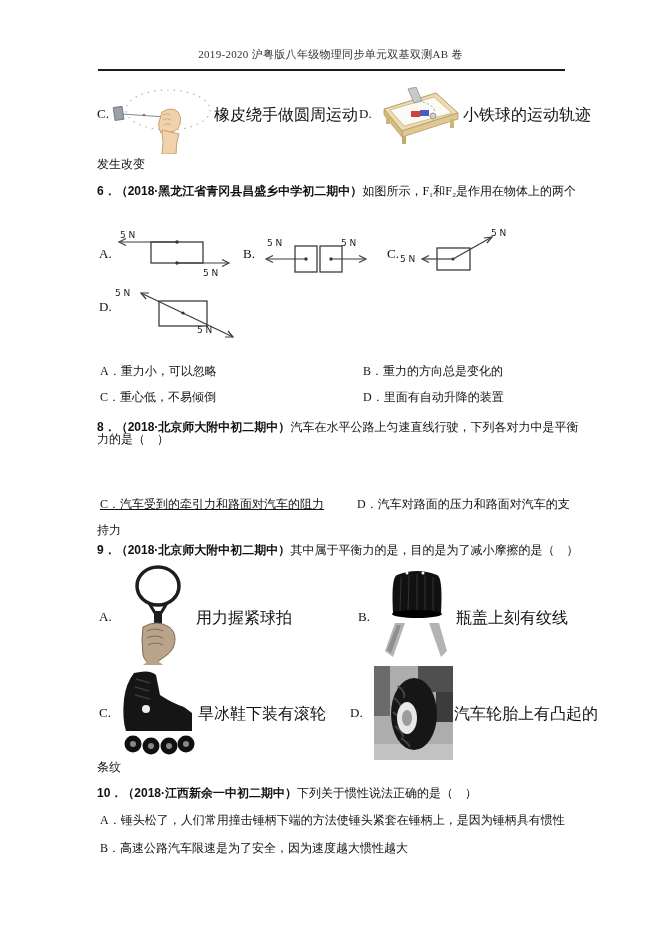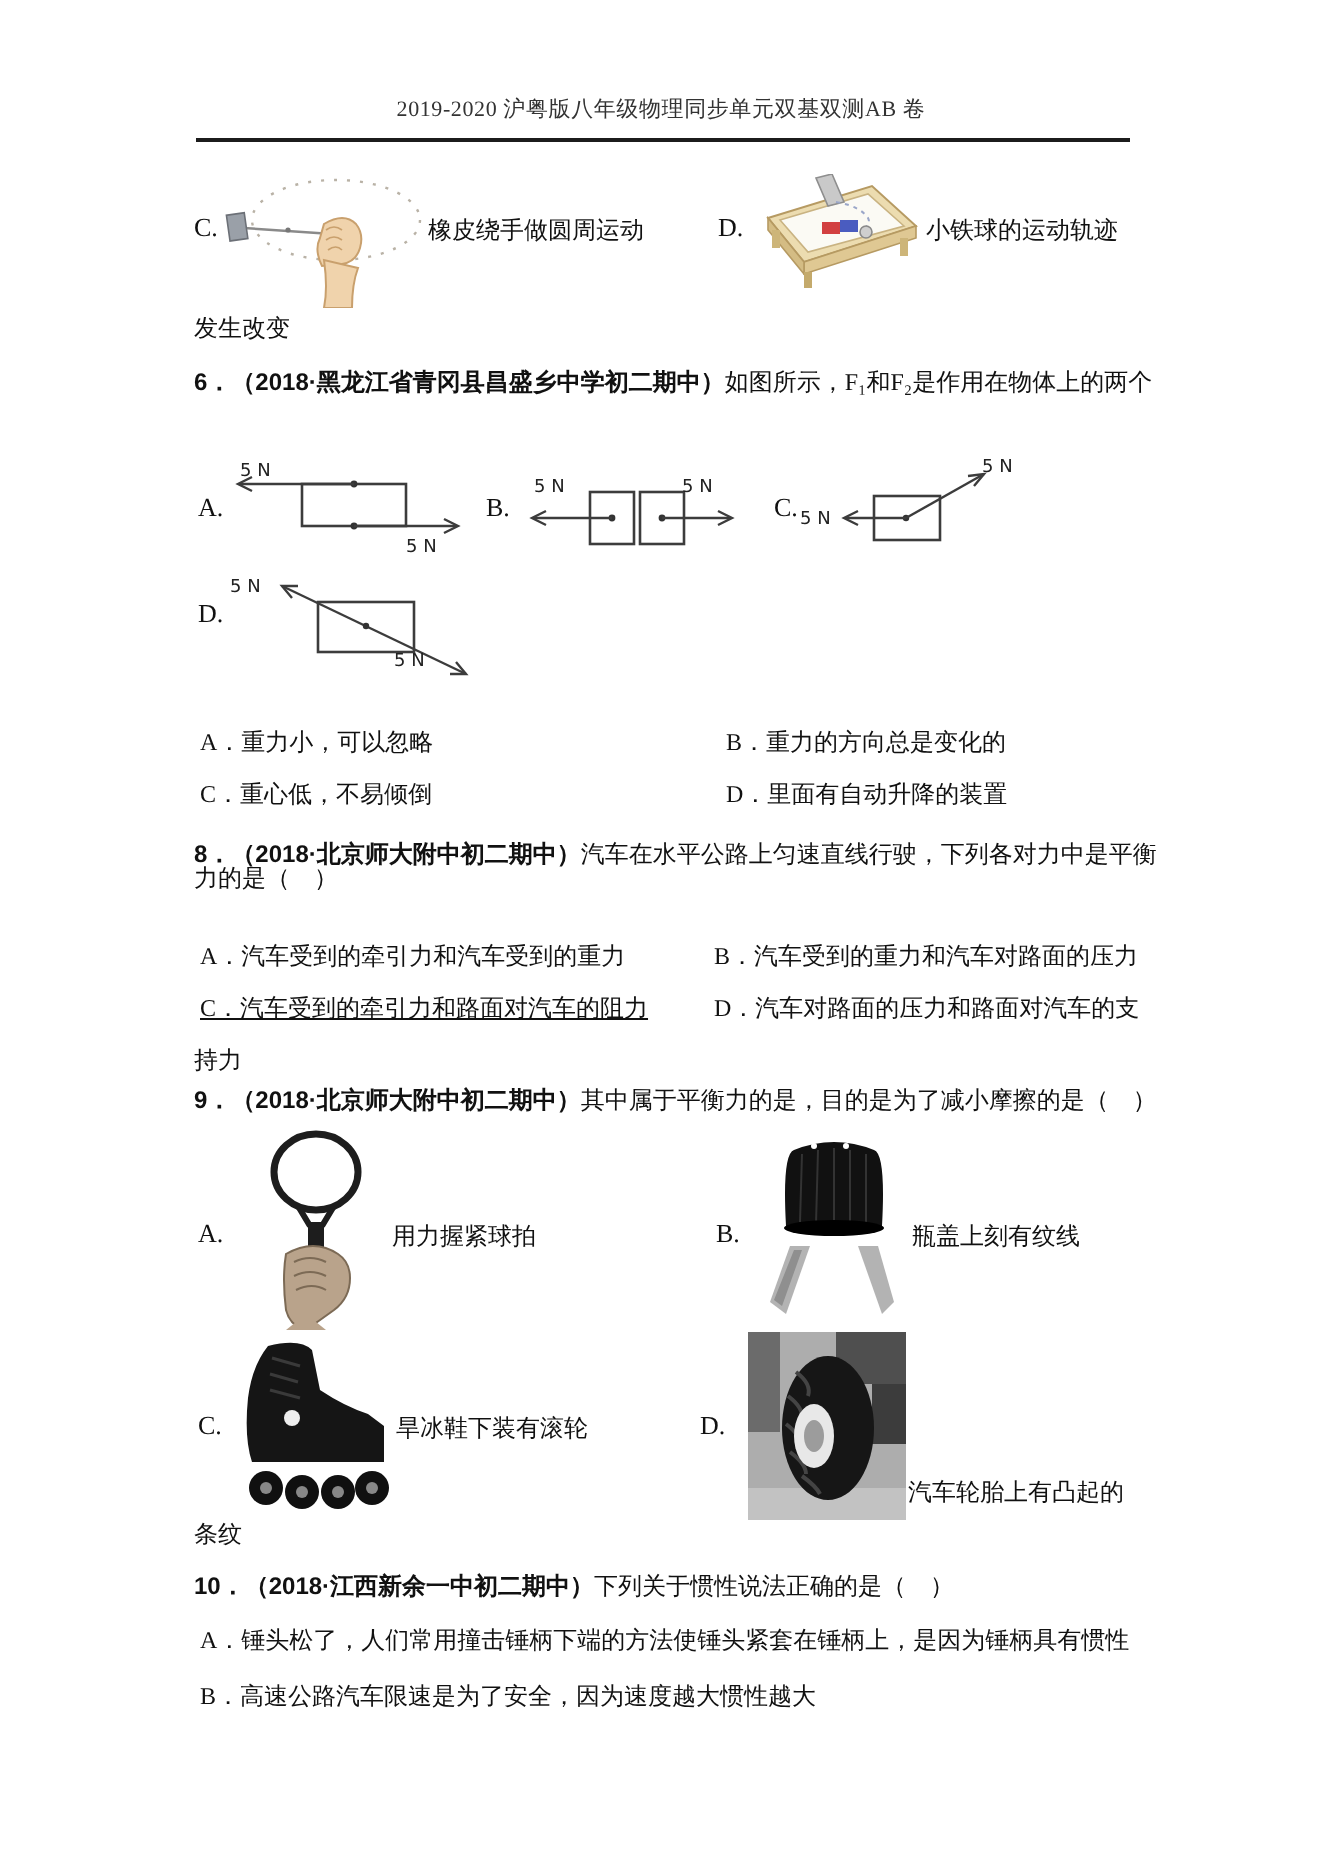--- a/index.html
+++ b/index.html
@@ -7,21 +7,21 @@
         font-family:"Liberation Serif","DejaVu Serif",serif;color:#111;}
   .hdr{position:absolute;top:47px;left:0;width:661px;text-align:center;
        font-size:11px;color:#333;letter-spacing:.3px;}
   .rule{position:absolute;top:69px;left:98px;width:467px;height:2px;background:#1c1c1c;}
   .line{position:absolute;left:97px;font-size:12px;line-height:26px;white-space:nowrap;color:#111;}
   .opt-line{padding-left:3px;}
   .src{font-weight:bold;font-family:"Liberation Sans","DejaVu Sans",sans-serif;}
   .col2{position:absolute;top:0;white-space:nowrap;}
   .row{position:absolute;left:97px;}
   .lab{position:absolute;font-size:13px;line-height:16px;color:#111;}
-  .cap{position:absolute;font-size:12px;line-height:18px;white-space:nowrap;color:#111;}
+  .cap{position:absolute;font-size:16px;line-height:18px;white-space:nowrap;color:#111;}
   svg{position:absolute;}
   svg.force line,svg.force polyline{stroke:#3c3c3c;stroke-width:1.2;fill:none;}
   svg.force rect{fill:none;stroke:#3c3c3c;stroke-width:1.3;}
   svg.force circle{fill:#333;}
   svg.force text{font-family:"DejaVu Sans","Liberation Sans",sans-serif;font-size:9px;fill:#222;}
 </style>
 </head>
 <body>
 
 <div class="page">
@@ -119,24 +119,20 @@
     <span>A．重力小，可以忽略</span>
     <span class="col2" style="left:266px;">B．重力的方向总是变化的</span>
   </div>
   <div class="line opt-line" style="top:384px;width:476px;">
     <span>C．重心低，不易倾倒</span>
     <span class="col2" style="left:266px;">D．里面有自动升降的装置</span>
   </div>
 
   <div class="line" style="top:414px;"><b class="src">8．（2018·北京师大附中初二期中）</b><span>汽车在水平公路上匀速直线行驶，下列各对力中是平衡</span></div>
   <div class="line" style="top:426px;">力的是（　）</div>
-  <div class="line opt-line" style="top:465px;width:476px;">
-    <span>A．汽车受到的牵引力和汽车受到的重力</span>
-    <span class="col2" style="left:260px;">B．汽车受到的重力和汽车对路面的压力</span>
-  </div>
   <div class="line opt-line" style="top:491px;width:476px;text-decoration:underline;">
     <span>C．汽车受到的牵引力和路面对汽车的阻力</span>
     <span class="col2" style="left:260px;">D．汽车对路面的压力和路面对汽车的支</span>
   </div>
   <div class="line" style="top:517px;">持力</div>
 
   <div class="line" style="top:537px;"><b class="src">9．（2018·北京师大附中初二期中）</b><span>其中属于平衡力的是，目的是为了减小摩擦的是（　）</span></div>
 
   <div class="row" style="top:565px;width:476px;height:100px;">
     <span class="lab" style="left:2px;top:44px;">A.</span>
@@ -184,21 +180,21 @@
       <rect x="0" y="0" width="79" height="94" fill="#adadad"></rect>
       <rect x="44" y="0" width="35" height="26" fill="#4f4f4f"></rect>
       <rect x="0" y="0" width="16" height="50" fill="#6b6b6b"></rect>
       <rect x="0" y="78" width="79" height="16" fill="#c2c2c2"></rect>
       <rect x="62" y="26" width="17" height="30" fill="#3c3c3c"></rect>
       <ellipse cx="40" cy="48" rx="23" ry="36" fill="#161616"></ellipse>
       <path d="M24 20 q8 6 6 12 M20 32 q8 6 7 12 M19 46 q8 6 7 12 M21 60 q8 6 8 11 M27 72 q7 5 9 9" stroke="#444" stroke-width="2" fill="none"></path>
       <ellipse cx="33" cy="52" rx="10" ry="16" fill="#e8e8e8"></ellipse>
       <ellipse cx="33" cy="52" rx="5" ry="8" fill="#9c9c9c"></ellipse>
     </svg>
-    <span class="cap" style="left:357px;top:40px;margin-top:32px;">汽车轮胎上有凸起的</span>
+    <span class="cap" style="left:357px;top:40px;">汽车轮胎上有凸起的</span>
   </div>
 
   <div class="line" style="top:754px;">条纹</div>
 
   <div class="line" style="top:780px;"><b class="src">10．（2018·江西新余一中初二期中）</b><span>下列关于惯性说法正确的是（　）</span></div>
   <div class="line opt-line" style="top:807px;">A．锤头松了，人们常用撞击锤柄下端的方法使锤头紧套在锤柄上，是因为锤柄具有惯性</div>
   <div class="line opt-line" style="top:835px;">B．高速公路汽车限速是为了安全，因为速度越大惯性越大</div>
 
 </div>
 

